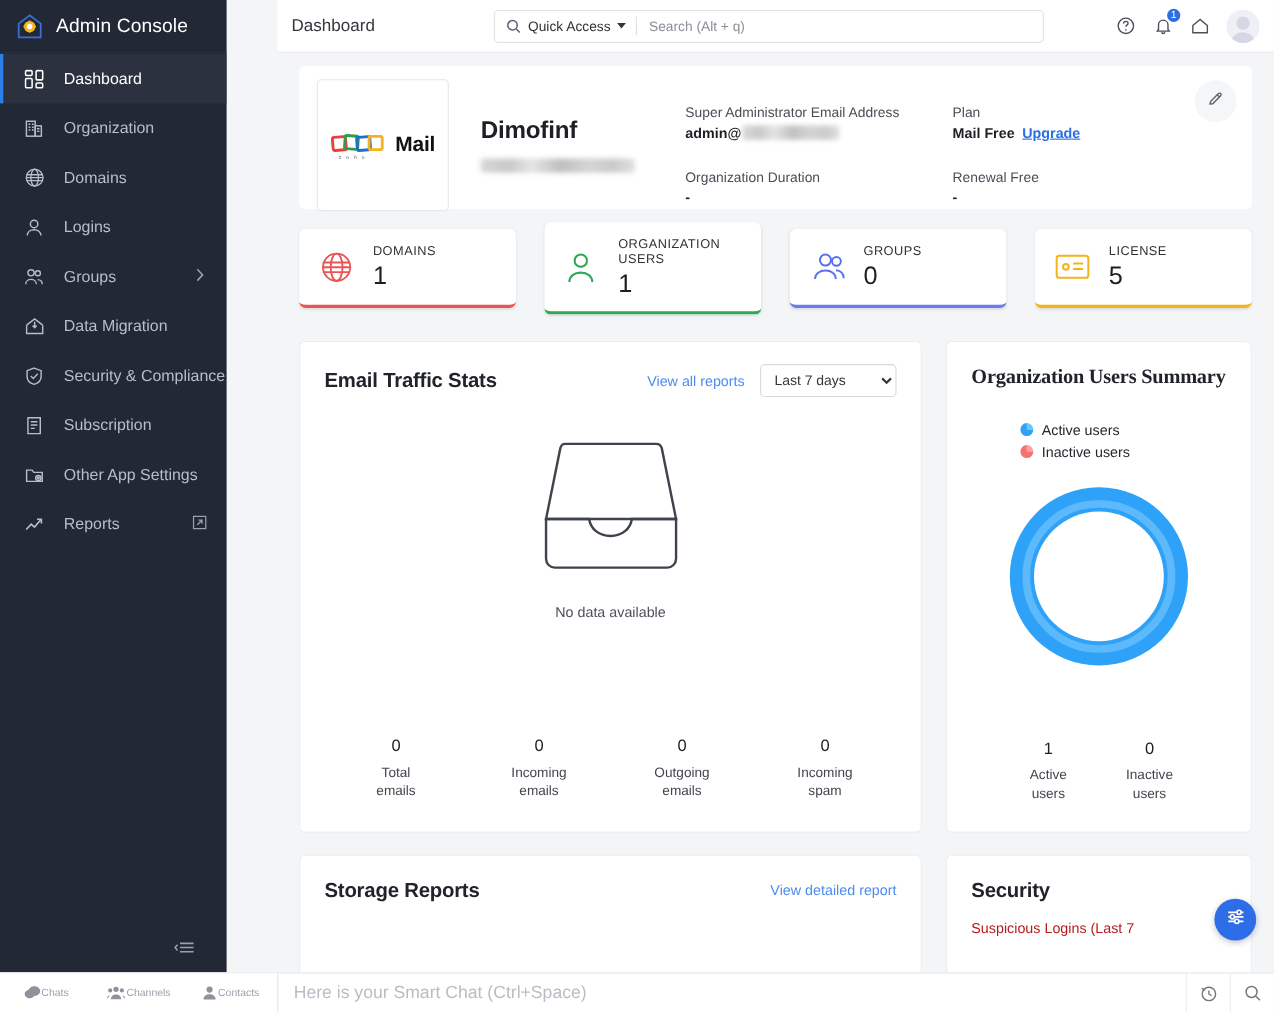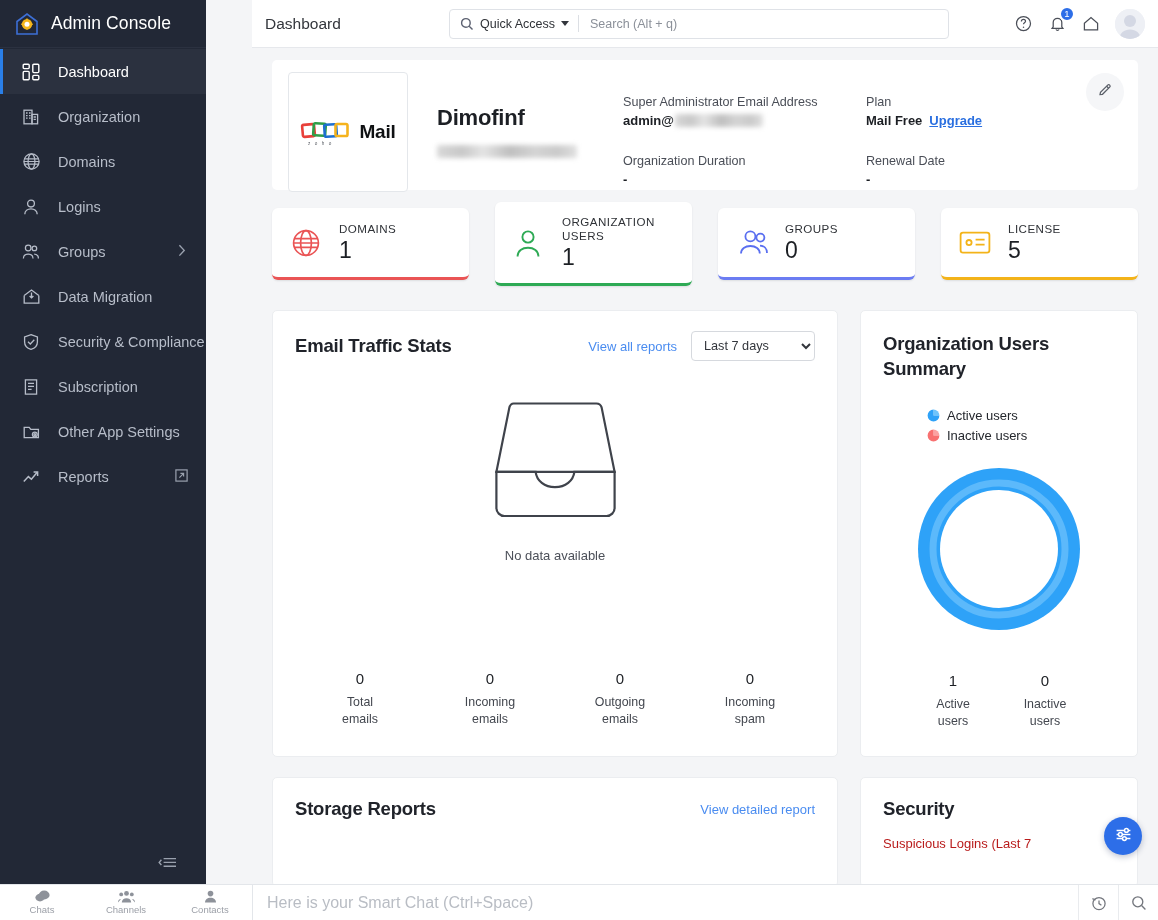--- a/index.html
+++ b/index.html
@@ -60,21 +60,21 @@
   #chatbar {
     position:absolute; left:0; bottom:0; width:1158px; height:36px;
     background:#ffffff; border-top:1px solid #e3e6ea;
     display:flex; align-items:stretch; z-index:40;
   }
   #chat-tabs {
     width:252px; flex:0 0 auto; display:flex; align-items:center;
     background:#fff;
   }
   .chat-tab {
-    flex:1 1 0; display:flex; flex-direction:column; align-items:center;
+    flex:1 1 0; display:flex; flex-direction:row; align-items:center;
     justify-content:center; gap:1px; color:#9b9fa7; font-size:9.5px;
     cursor:pointer; height:100%;
   }
   .chat-tab .ct-ico { height:13px; display:flex; align-items:center; }
   #chat-input-wrap {
     flex:1 1 auto; display:flex; align-items:center;
     border-left:1px solid #e3e6ea;
     padding-left:12px;
   }
   #chat-input {
@@ -216,21 +216,21 @@
   #col-right { flex:1 1 auto; }
   .panel {
     background:#ffffff; border-radius:5px; border:1px solid #ebedf0;
   }
   .panel-head {
     display:flex; align-items:center; padding:20px 22px 0 22px;
   }
   .panel-title {
     font-size:18.5px; font-weight:bold; color:#20232a; letter-spacing:-.2px;
   }
-  .panel-title.two-line { line-height:25px; }
+  .panel-title.two-line { line-height:25px;font-family:Liberation Serif, serif; }
   .panel-link {
     color:#4a8cf0; font-size:13px; cursor:pointer; margin-left:auto;
   }
   #range-select {
     margin-left:14px; height:30px; width:124px;
     border:1px solid #d6d9de; border-radius:4px; background:#fff;
     font-family:"Liberation Sans", sans-serif; font-size:12.7px; color:#33363c;
     padding-left:8px; cursor:pointer;
   }
   #traffic-panel { height:447px; position:relative; }
@@ -522,21 +522,21 @@
 
     <div class="meta-col" id="meta-2">
       <div class="meta-block">
         <div class="meta-label">Plan</div>
         <div class="meta-value">
           <span>Mail Free</span>
           <span id="upgrade-link">Upgrade</span>
         </div>
       </div>
       <div class="meta-block">
-        <div class="meta-label">Renewal Date</div>
+        <div class="meta-label">Renewal Free</div>
         <div class="meta-value">-</div>
       </div>
     </div>
 
     <div id="edit-org-btn">
       <span>
         <svg width="16" height="16" viewBox="0 0 16 16" fill="none" stroke="#5a5f68" stroke-width="1.25">
           <path d="M3 12.6l.5-2.3 7.2-7.2a1.4 1.4 0 0 1 2 2l-7.2 7.2z"></path>
           <path d="M9.6 4.2l2 2"></path>
         </svg>

